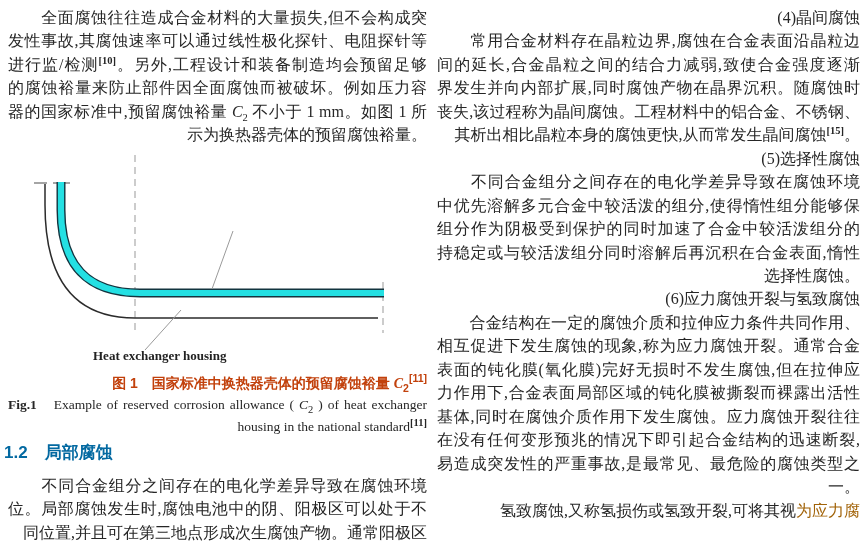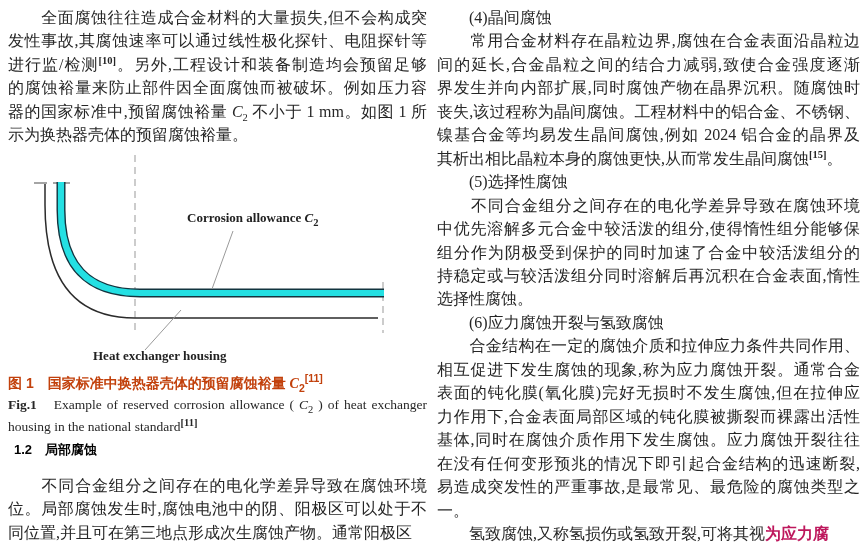--- a/index.html
+++ b/index.html
@@ -5,44 +5,44 @@
   html,body{margin:0;padding:0;background:#e9e9e9;}
   .page{
     position:relative;
     width:864px;height:548px;
     background:#ffffff;
     overflow:hidden;
     font-family:"Liberation Serif","DejaVu Serif",serif;
     color:#262626;
   }
   .col{position:absolute;font-size:16px;line-height:23.4px;}
-  .line{white-space:pre-wrap;text-align:left;}
+  .line{white-space:pre-wrap;text-align:right;}
   .line.justify{
     text-align:justify;
     text-align-last:justify;
     text-justify:inter-character;
   }
   .sup{font-size:10.5px;vertical-align:super;line-height:0;letter-spacing:0;font-weight:bold;}
   .sub{font-size:10.5px;vertical-align:sub;line-height:0;}
   .i{font-style:italic;font-family:"Liberation Serif","DejaVu Serif",serif;}
   .b{font-weight:bold;}
-  .fade{color:#be185d;font-weight:bold;}
+  .fade{color:#a16207;}
   .caption-cn{
     position:absolute;left:8px;top:373px;width:419px;
     font-family:"Liberation Sans","DejaVu Sans",sans-serif;
     font-size:14px;line-height:20px;font-weight:600;color:#c2410c;
   }
   .caption-en{
     position:absolute;left:8px;top:394px;width:419px;
     font-size:13.5px;line-height:21.5px;color:#262626;
   }
   .section-heading{
-    position:absolute;left:14px;top:441px;width:419px;
+    position:absolute;left:4px;top:441px;width:419px;
     font-family:"Liberation Sans","DejaVu Sans",sans-serif;
-    font-size:13px;font-weight:bold;color:#000000;
+    font-size:17px;font-weight:bold;color:#0369a1;
   }
   .figure{position:absolute;left:0;top:155px;width:432px;height:216px;}
   .figure svg{position:absolute;left:0;top:0;}
   .fig-label{
     position:absolute;
     font-size:13px;font-weight:600;color:#222222;
     font-family:"Liberation Serif","DejaVu Serif",serif;
     white-space:nowrap;
   }
   #label-corrosion{left:187px;top:55px;}
@@ -72,23 +72,20 @@
       <line x1="383" y1="127" x2="383" y2="178" stroke="#ababab" stroke-width="1.2" stroke-dasharray="7 5"></line>
 
       <path d="M45,29 L45,50 Q45,163 135,163 L378,163" fill="none" stroke="#2b2b2b" stroke-width="1.5"></path>
 
       <path d="M61,27 L61,55 Q61,138 140,138 L384,138" fill="none" stroke="#13343f" stroke-width="9"></path>
       <path d="M61,27 L61,55 Q61,138 140,138 L384,138" fill="none" stroke="#24e0e3" stroke-width="6.2"></path>
 
       <line x1="233" y1="76" x2="212" y2="134" stroke="#9a9a9a" stroke-width="1"></line>
       <line x1="145" y1="195" x2="181" y2="155" stroke="#9a9a9a" stroke-width="1"></line>
     </svg>
-    <div class="fig-label" id="label-corrosion">
-      <span>Corrosion allowance </span><span class="i">C</span><span class="sub">2</span>
-    </div>
     <div class="fig-label" id="label-housing">Heat exchanger housing</div>
   </div>
 
   <div class="caption-cn">
       <div class="line"><span class="b">图 1</span><span>　国家标准中换热器壳体的预留腐蚀裕量 </span><span class="i">C</span><span class="sub">2</span><span class="sup">[11]</span></div>
     </div>
   <div class="caption-en">
       <div class="line justify"><span class="b">Fig.1</span><span>　Example of reserved corrosion allowance ( </span><span class="i">C</span><span class="sub">2</span><span> ) of heat exchanger</span></div>
       <div class="line"><span>housing in the national standard</span><span class="sup">[11]</span></div>
     </div>
@@ -100,21 +97,20 @@
       <div class="line justify"><span>位。局部腐蚀发生时,腐蚀电池中的阴、阳极区可以处于不</span></div>
       <div class="line"><span>同位置,并且可在第三地点形成次生腐蚀产物。通常阳极区</span></div>
     </div>
 
   <div class="col" style="left:437px;top:6px;width:423px;line-height:23.45px;">
       <div class="line"><span>　　(4)晶间腐蚀</span></div>
       <div class="line justify"><span>　　常用合金材料存在晶粒边界,腐蚀在合金表面沿晶粒边</span></div>
       <div class="line justify"><span>间的延长,合金晶粒之间的结合力减弱,致使合金强度逐渐</span></div>
       <div class="line justify"><span>界发生并向内部扩展,同时腐蚀产物在晶界沉积。随腐蚀时</span></div>
       <div class="line justify"><span>丧失,该过程称为晶间腐蚀。工程材料中的铝合金、不锈钢、</span></div>
-      <div class="line justify"><span>镍基合金等均易发生晶间腐蚀,例如 2024 铝合金的晶界及</span></div>
       <div class="line"><span>其析出相比晶粒本身的腐蚀更快,从而常发生晶间腐蚀</span><span class="sup">[15]</span><span>。</span></div>
       <div class="line"><span>　　(5)选择性腐蚀</span></div>
       <div class="line justify"><span>　　不同合金组分之间存在的电化学差异导致在腐蚀环境</span></div>
       <div class="line justify"><span>中优先溶解多元合金中较活泼的组分,使得惰性组分能够保</span></div>
       <div class="line justify"><span>组分作为阴极受到保护的同时加速了合金中较活泼组分的</span></div>
       <div class="line justify"><span>持稳定或与较活泼组分同时溶解后再沉积在合金表面,惰性</span></div>
       <div class="line"><span>选择性腐蚀。</span></div>
       <div class="line"><span>　　(6)应力腐蚀开裂与氢致腐蚀</span></div>
       <div class="line justify"><span>　　合金结构在一定的腐蚀介质和拉伸应力条件共同作用、</span></div>
       <div class="line justify"><span>相互促进下发生腐蚀的现象,称为应力腐蚀开裂。通常合金</span></div>

